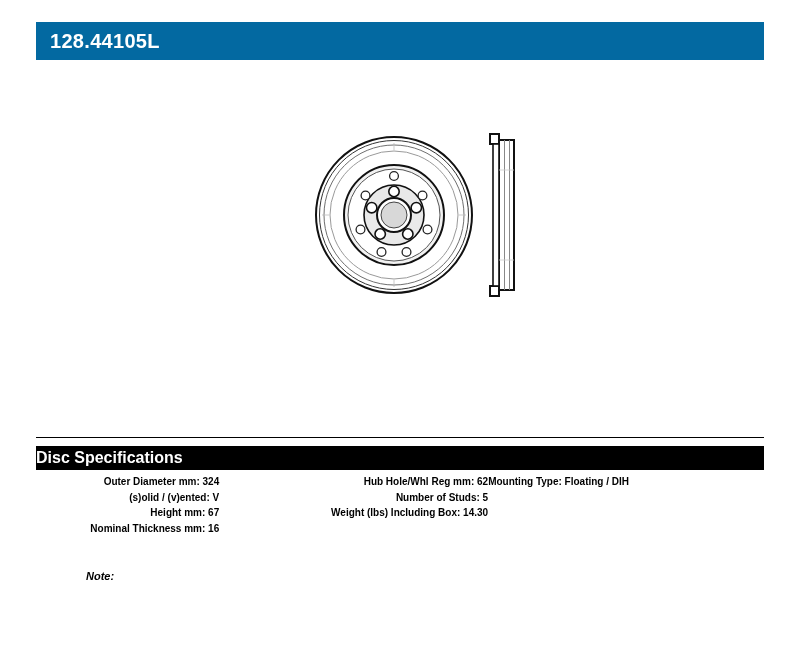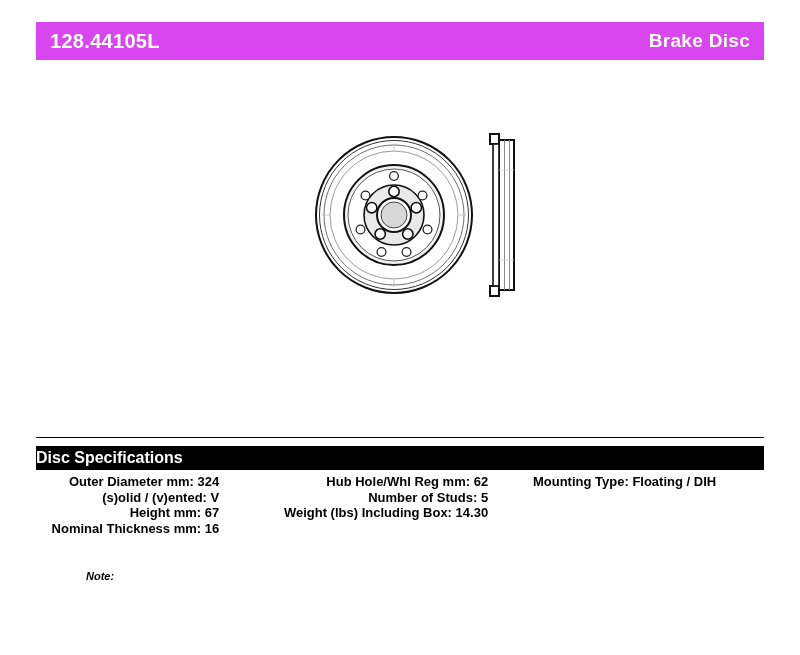--- a/index.html
+++ b/index.html
@@ -16,21 +16,21 @@
     overflow: hidden;
   }
 
   
   .header-bar {
     position: absolute;
     left: 36px;
     top: 22px;
     width: 728px;
     height: 38px;
-    background: #d946ef;
+    background: #0369a1;
     display: flex;
     align-items: center;
     justify-content: space-between;
     box-sizing: border-box;
     padding: 0 14px;
   }
   .part-number {
     color: #ffffff;
     font-size: 20px;
     font-weight: bold;
@@ -89,37 +89,37 @@
 
   .spec-columns {
     position: absolute;
     left: 36px;
     top: 474px;
     width: 728px;
     display: flex;
     align-items: flex-start;
   }
   .spec-col {
-    font-size: 13px;
+    font-size: 10px;
     font-weight: bold;
     line-height: 15.6px;
   }
   .spec-col.left {
     width: 184px;
     text-align: right;
     padding-right: 0px;
   }
   .spec-col.middle {
     width: 270px;
     text-align: right;
     padding-right: 0px;
   }
   .spec-col.right {
     width: 274px;
-    text-align: center;
+    text-align: left;
     padding-right: 3px;
   }
   .spec-row {
     white-space: nowrap;
   }
   .spec-row .val {
     font-weight: bold;
   }
 
   .note-row {
@@ -134,21 +134,20 @@
     display: inline-block;
     margin-left: 50px;
     font-style: italic;
   }
 </style>
 </head>
 <body>
 
 <div class="header-bar">
   <div class="part-number">128.44105L</div>
-  <div class="product-type">Brake Disc</div>
 </div>
 
 <div class="image-area">
   <div class="rotor-wrap">
     <svg width="260" height="220" viewBox="0 0 260 220">
 
       <g>
 
         <circle cx="100" cy="105" r="78" fill="#ffffff" stroke="#111111" stroke-width="2"></circle>
         <circle cx="100" cy="105" r="74.5" fill="#ffffff" stroke="#333333" stroke-width="1"></circle>

